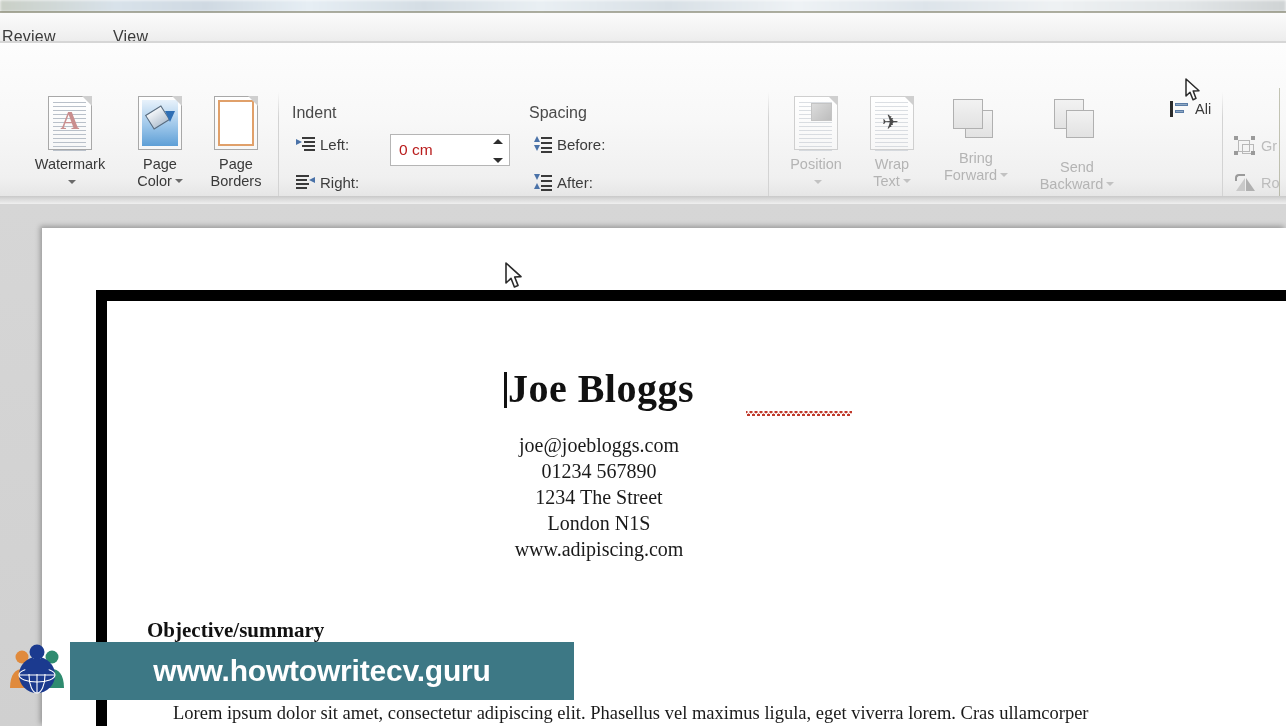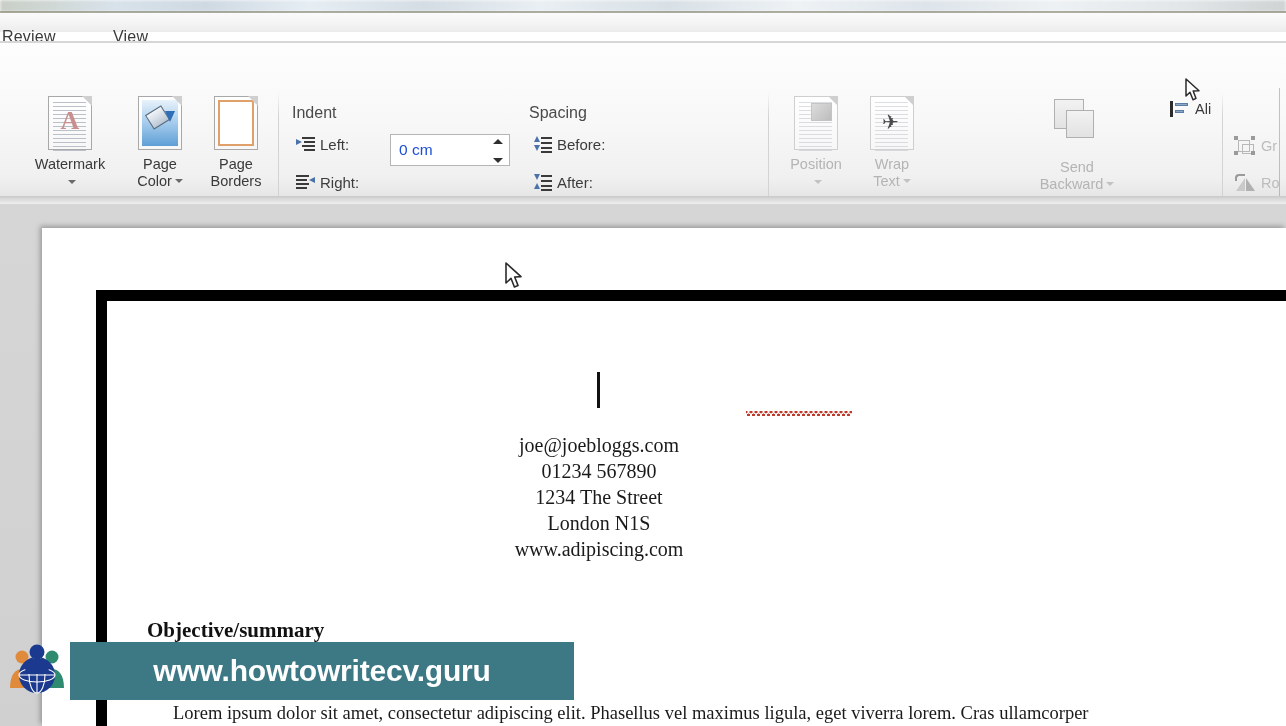--- a/index.html
+++ b/index.html
@@ -18,21 +18,21 @@
       #e2e6e8 92%,#cfd3d4 100%);
     filter:blur(1.4px);
   }
   .chrome-edge{
     position:absolute;left:0;top:11px;width:1286px;height:2px;
     background:#6f7055;opacity:.55;
   }
 
   
   .tabrow{
-    position:absolute;left:0;top:13px;width:1286px;height:19px;
+    position:absolute;left:0;top:13px;width:1286px;height:29px;
     background:linear-gradient(180deg,#fbfbfb 0%,#f3f3f3 60%,#ececec 100%);
   }
   .tab{
     position:absolute;top:15px;
     font-size:16px;color:#3b3b3b;letter-spacing:.2px;
     white-space:nowrap;
   }
   .tab.review{left:2px;}
   .tab.view{left:113px;}
   .tabrow-underline{
@@ -89,21 +89,21 @@
 
   
   .fieldrow{position:absolute;display:flex;align-items:center;}
   .fieldlabel{font-size:15px;color:#3c3c3c;white-space:nowrap;}
   .spin{
     position:relative;height:32px;box-sizing:border-box;
     background:#ffffff;border:1px solid #b5b5b5;
     display:flex;align-items:center;
   }
   .spin .val{
-    font-size:15.5px;color:#1d4ed8;padding-left:8px;white-space:nowrap;
+    font-size:15.5px;color:#b91c1c;padding-left:8px;white-space:nowrap;
   }
   .spinbtns{
     position:absolute;right:5px;top:4px;width:13px;height:24px;
     display:flex;flex-direction:column;justify-content:space-between;align-items:center;
   }
   .tri-up{width:0;height:0;border-left:5px solid transparent;border-right:5px solid transparent;border-bottom:5px solid #2e2e2e;}
   .tri-dn{width:0;height:0;border-left:5px solid transparent;border-right:5px solid transparent;border-top:5px solid #2e2e2e;}
 
   
   .glyph{position:relative;width:19px;height:17px;margin-right:5px;flex:0 0 auto;}
@@ -394,20 +394,30 @@
           <i></i>
       </div>
       <div style="position:absolute;left:11px;top:15px;font-size:20px;color:#4a4a4a;line-height:20px;">✈</div>
     </div>
     <div class="cap" style="margin-top:6px;">Wrap</div>
     <div class="cap2">
       <span>Text</span><span class="caret dis"></span>
     </div>
   </div>
 
+  <div class="bigbtn dis" style="left:930px;top:53px;">
+    <div class="stack">
+      <span class="sq" style="left:14px;top:14px;width:28px;height:28px;"></span>
+      <span class="sq" style="left:2px;top:3px;width:30px;height:30px;"></span>
+    </div>
+    <div class="cap" style="margin-top:6px;">Bring</div>
+    <div class="cap2">
+      <span>Forward</span><span class="caret dis"></span>
+    </div>
+  </div>
 
   <div class="bigbtn dis" style="left:1031px;top:53px;">
     <div class="stack">
       <span class="sq" style="left:2px;top:3px;width:30px;height:30px;"></span>
       <span class="sq" style="left:14px;top:14px;width:28px;height:28px;"></span>
     </div>
     <div class="cap" style="margin-top:15px;">Send</div>
     <div class="cap2">
       <span>Backward</span><span class="caret dis"></span>
     </div>
@@ -454,21 +464,21 @@
 <div class="ribbon-bottom-shadow"></div>
 
 <div class="docbg"></div>
 
 <div class="page">
   
 </div>
 <div class="pageframe"></div>
 
 <div class="cvname">
-  <span class="caret-bar"></span>
+  <span class="caret-bar"></span><span>Joe Bloggs</span>
 </div>
 <div class="squig"></div>
 
 <div class="cvline" style="top:434px;">joe@joebloggs.com</div>
 <div class="cvline" style="top:460px;">01234 567890</div>
 <div class="cvline" style="top:486px;">1234 The Street</div>
 <div class="cvline" style="top:512px;">London N1S</div>
 <div class="cvline" style="top:538px;">www.adipiscing.com</div>
 
 <div class="objhead">Objective/summary</div>

